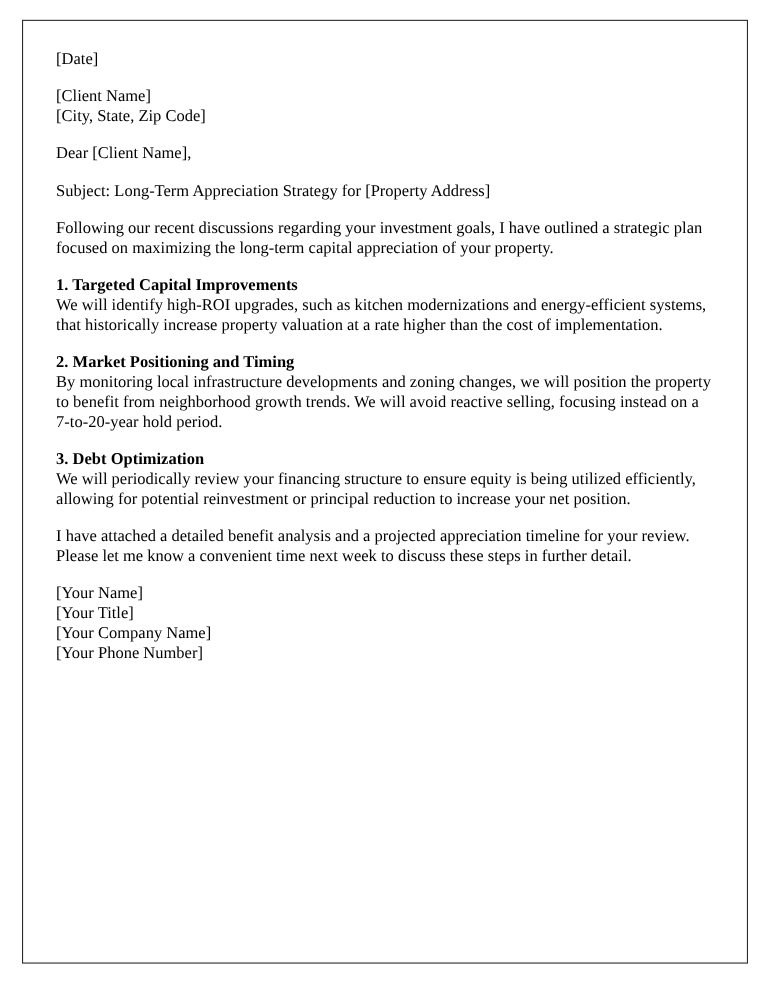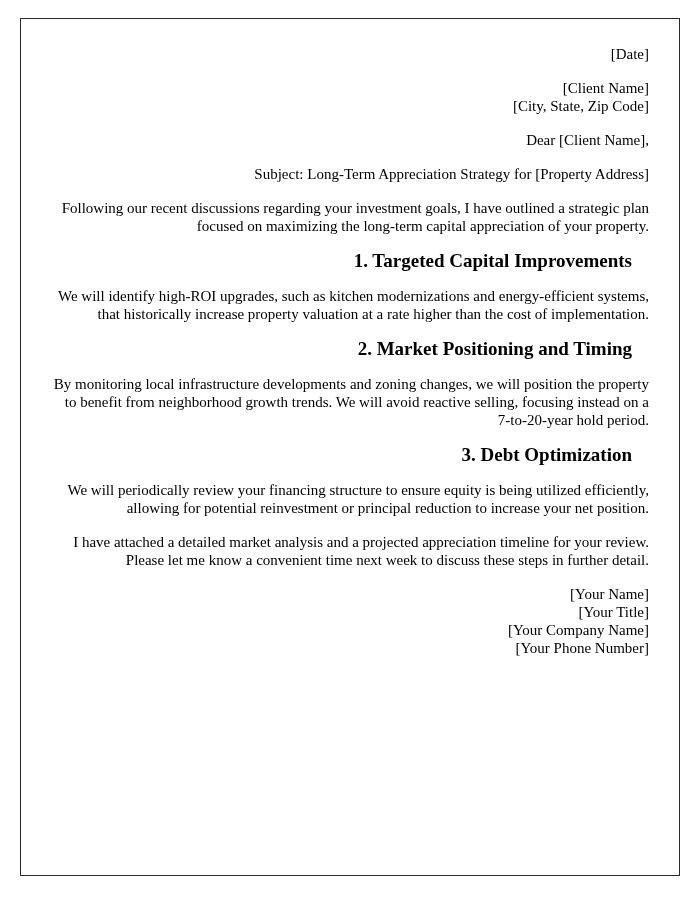--- a/index.html
+++ b/index.html
@@ -25,38 +25,37 @@
     height: 858px;
     box-sizing: border-box;
     border: 1px solid #2b2b2b;
     background: #ffffff;
     padding: 26px 30px;
     overflow: hidden;
   }
   .letter {
     font-size: 15px;
     line-height: 18px;
-    text-align: right;
   }
   .para {
     margin: 0 0 16px 0;
   }
   .block-line {
     margin: 0;
   }
   .block {
     margin: 0 0 16px 0;
   }
   .section {
     margin: 0 0 16px 0;
   }
   .section-heading {
     font-weight: bold;
-    margin: 17px;
-    font-size: 19px;
+    margin: 0;
+    font-size: 15px;
     line-height: 18px;
   }
   .section-body {
     margin: 0;
   }
 </style>
 </head>
 <body>
 
 <div class="page">
@@ -85,21 +84,21 @@
       <div class="section">
         <p class="section-heading">2. Market Positioning and Timing</p>
         <p class="section-body">By monitoring local infrastructure developments and zoning changes, we will position the property to benefit from neighborhood growth trends. We will avoid reactive selling, focusing instead on a 7-to-20-year hold period.</p>
       </div>
 
       <div class="section">
         <p class="section-heading">3. Debt Optimization</p>
         <p class="section-body">We will periodically review your financing structure to ensure equity is being utilized efficiently, allowing for potential reinvestment or principal reduction to increase your net position.</p>
       </div>
 
-      <p class="para">I have attached a detailed market analysis and a projected appreciation timeline for your review. Please let me know a convenient time next week to discuss these steps in further detail.</p>
+      <p class="para">I have attached a detailed benefit analysis and a projected appreciation timeline for your review. Please let me know a convenient time next week to discuss these steps in further detail.</p>
 
 
       <div class="block">
         <p class="block-line">[Your Name]</p>
         <p class="block-line">[Your Title]</p>
         <p class="block-line">[Your Company Name]</p>
         <p class="block-line">[Your Phone Number]</p>
       </div>
 
     </div>

